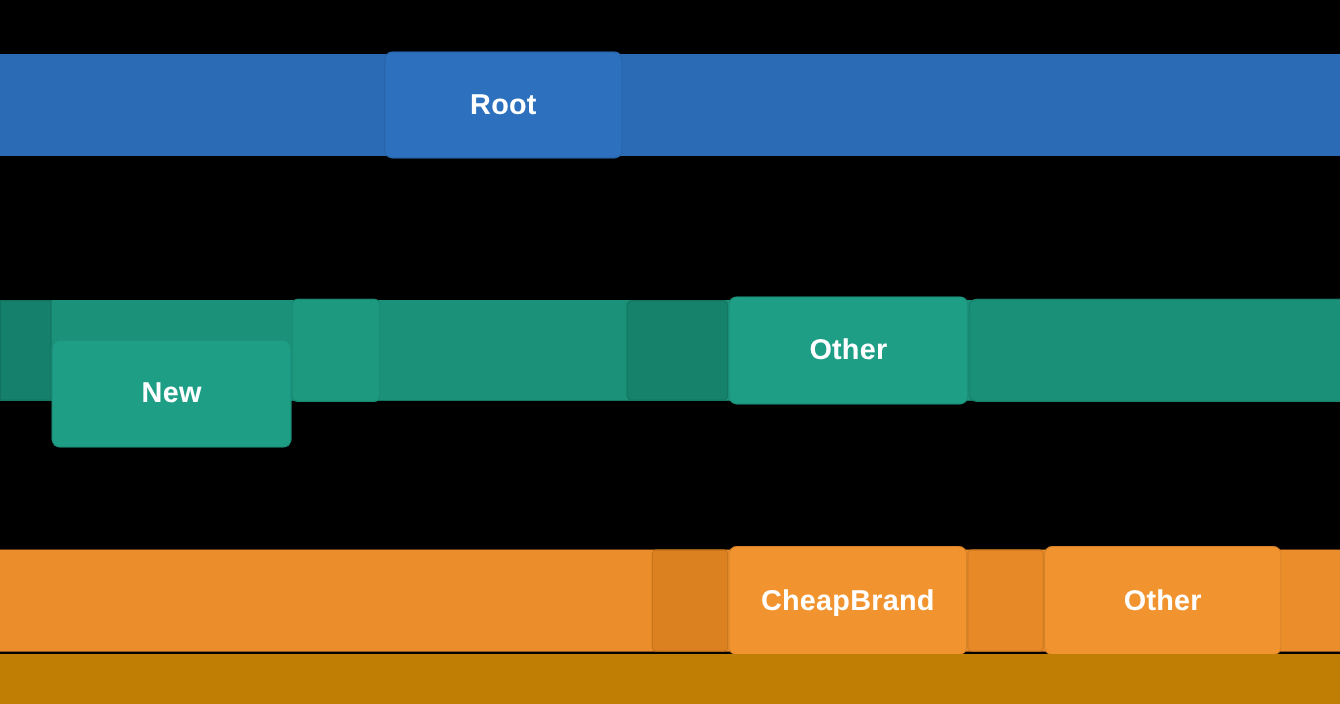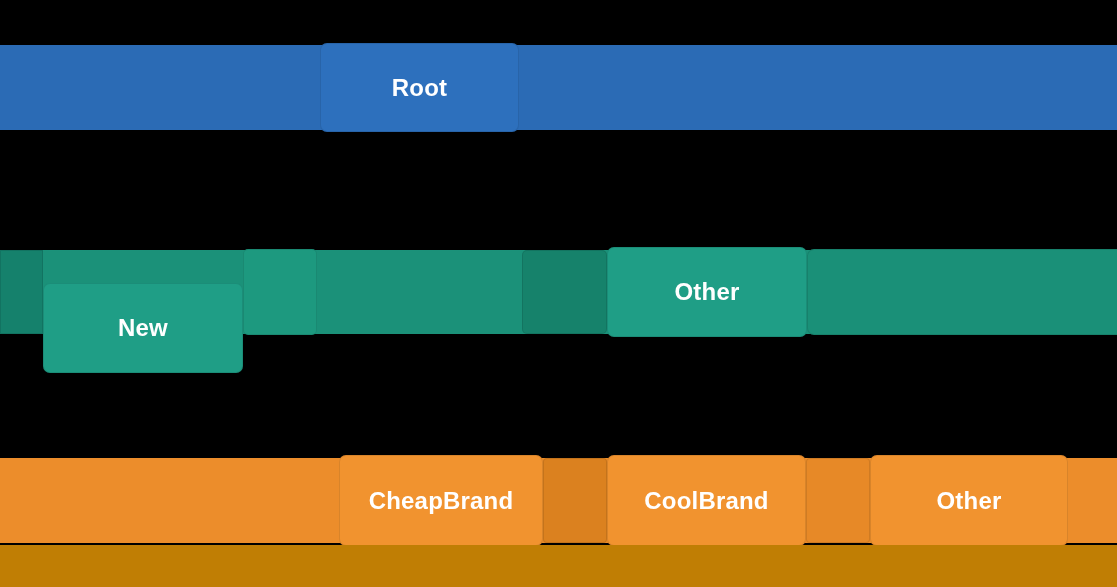--- a/index.html
+++ b/index.html
@@ -38,25 +38,22 @@
     <div class="node" style="left: 0px; top: 250px; width: 43px; height: 84px; background: rgb(21, 129, 108);"></div>
     <div class="node" style="left: 43px; top: 247px; width: 200px; height: 90px; background: rgb(31, 158, 134); border-radius: 7px; margin-top: 36px;">
       <span class="node-label">New</span>
     </div>
     <div class="node" style="left: 243px; top: 249px; width: 74px; height: 86px; background: rgb(29, 153, 127); border-radius: 5px;"></div>
     <div class="node" style="left: 522px; top: 250px; width: 85px; height: 84px; background: rgb(22, 130, 107); border-radius: 5px;"></div>
     <div class="node" style="left: 607px; top: 247px; width: 200px; height: 90px; background: rgb(31, 158, 134); border-radius: 7px;">
       <span class="node-label">Other</span>
     </div>
     <div class="node" style="left: 807px; top: 249px; width: 320px; height: 86px; background: rgb(26, 144, 120); border-radius: 7px;"></div>
-    <div class="node" style="left: 339px; top: 455px; width: 204px; height: 91px; background: rgb(241, 147, 47); border-radius: 7px;">
-      <span class="node-label">CheapBrand</span>
-    </div>
     <div class="node" style="left: 543px; top: 458px; width: 64px; height: 85px; background: rgb(219, 129, 31); border-radius: 4px;"></div>
     <div class="node" style="left: 607px; top: 455px; width: 199px; height: 91px; background: rgb(241, 147, 47); border-radius: 7px;">
-      <span class="node-label">CoolBrand</span>
+      <span class="node-label">CheapBrand</span>
     </div>
     <div class="node" style="left: 806px; top: 458px; width: 64px; height: 85px; background: rgb(231, 137, 39); border-radius: 4px;"></div>
     <div class="node" style="left: 870px; top: 455px; width: 198px; height: 91px; background: rgb(241, 147, 47); border-radius: 7px;">
       <span class="node-label">Other</span>
     </div>
     <div class="band" style="left: 0px; top: 545px; width: 1117px; height: 42px; background: rgb(192, 126, 4);"></div>
   </div>
 
 </body></html>

